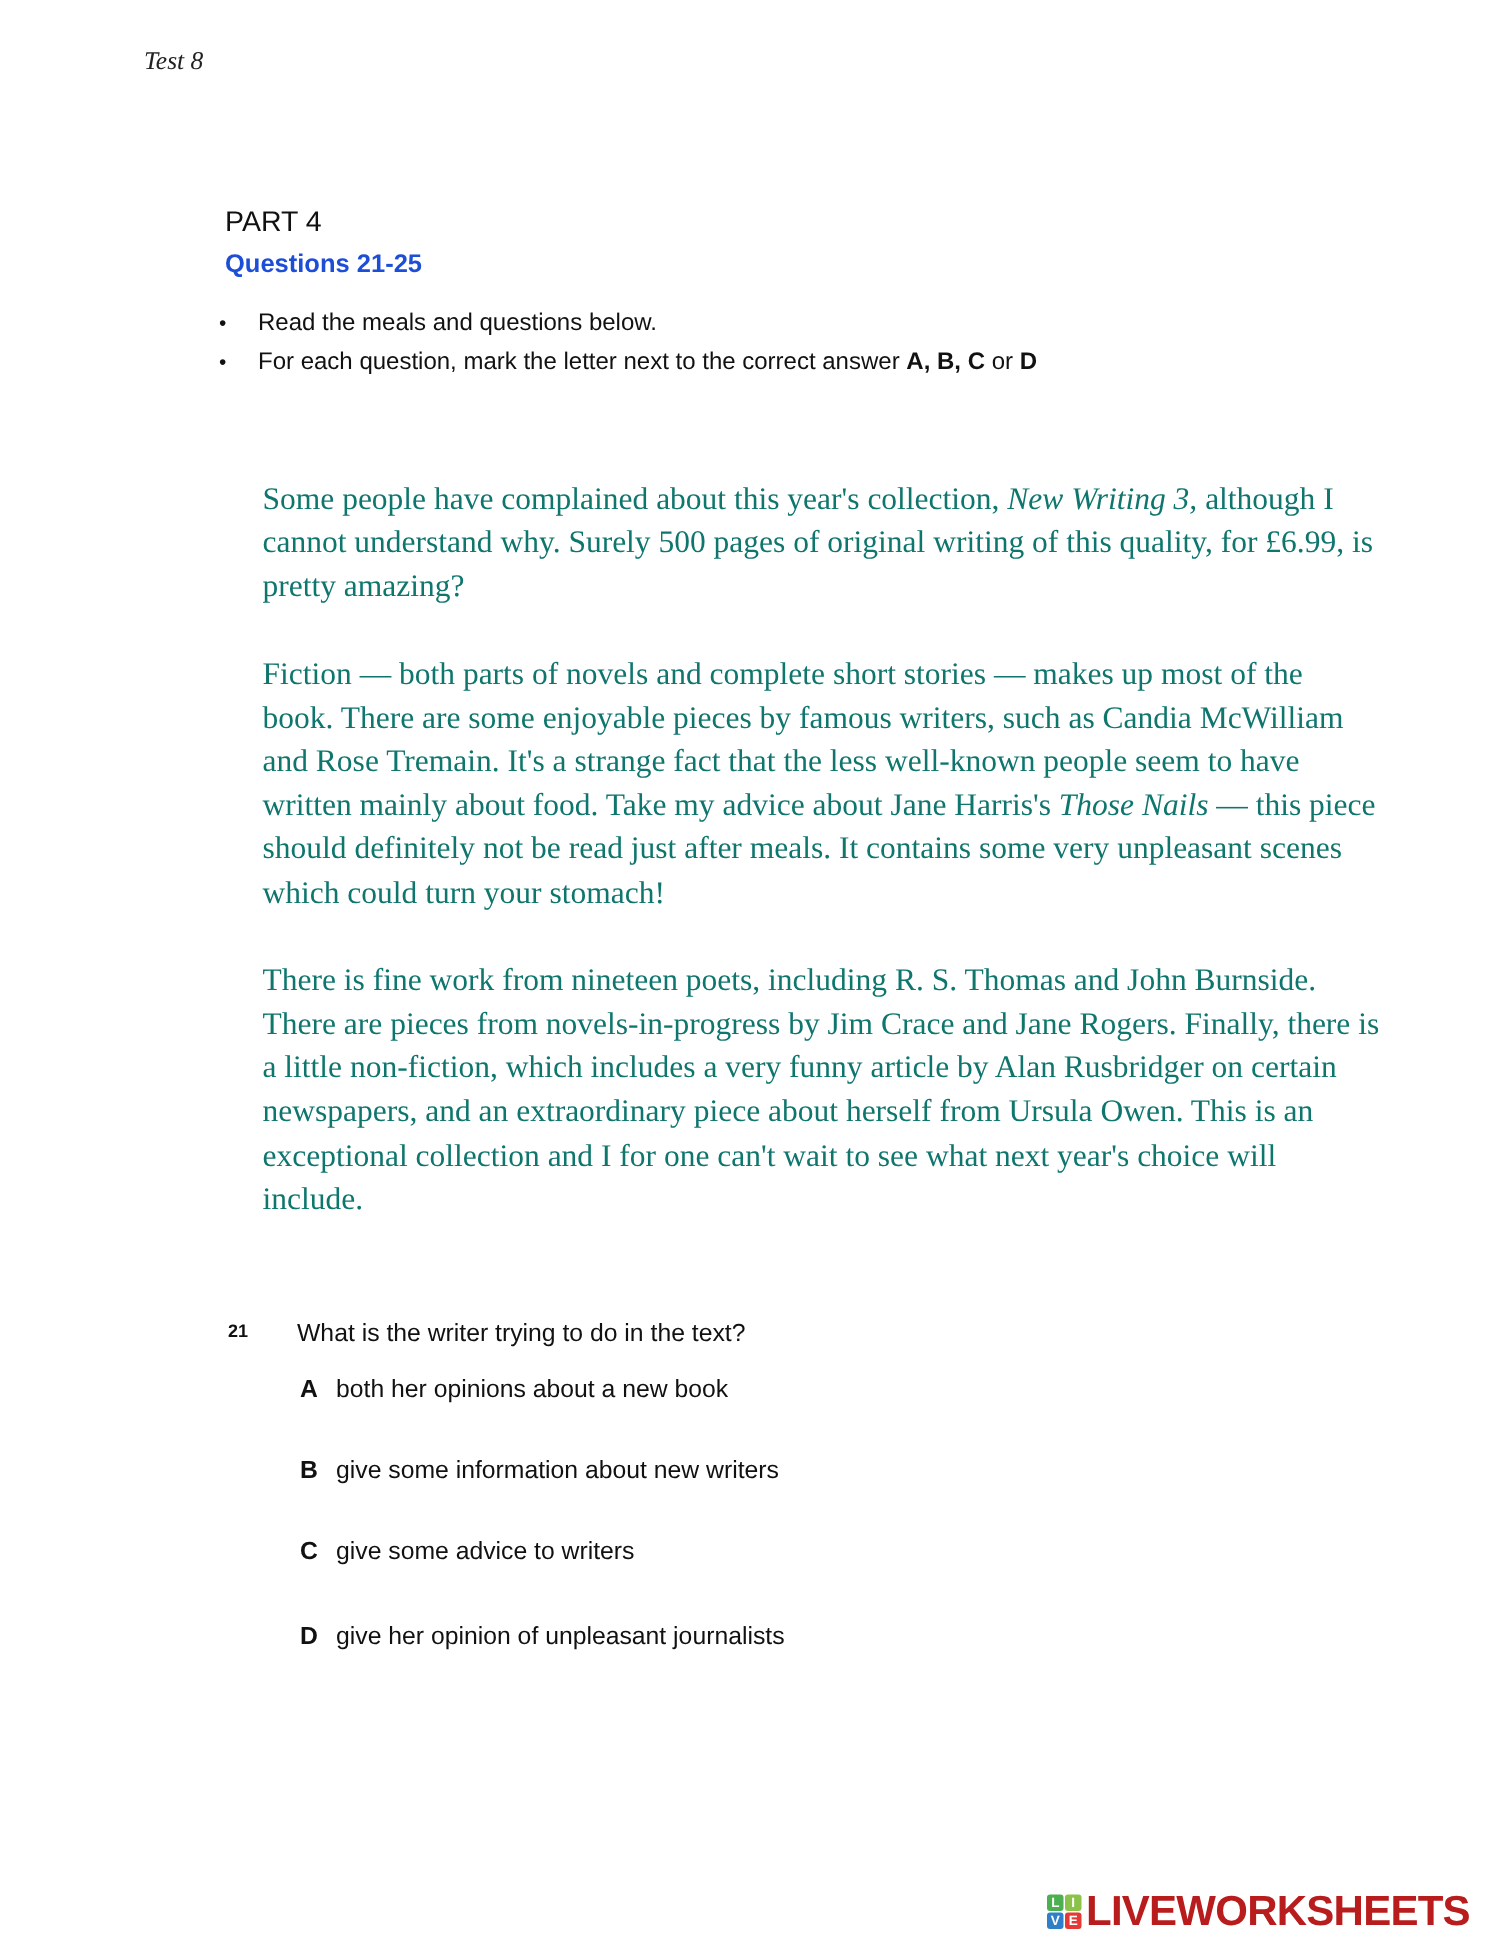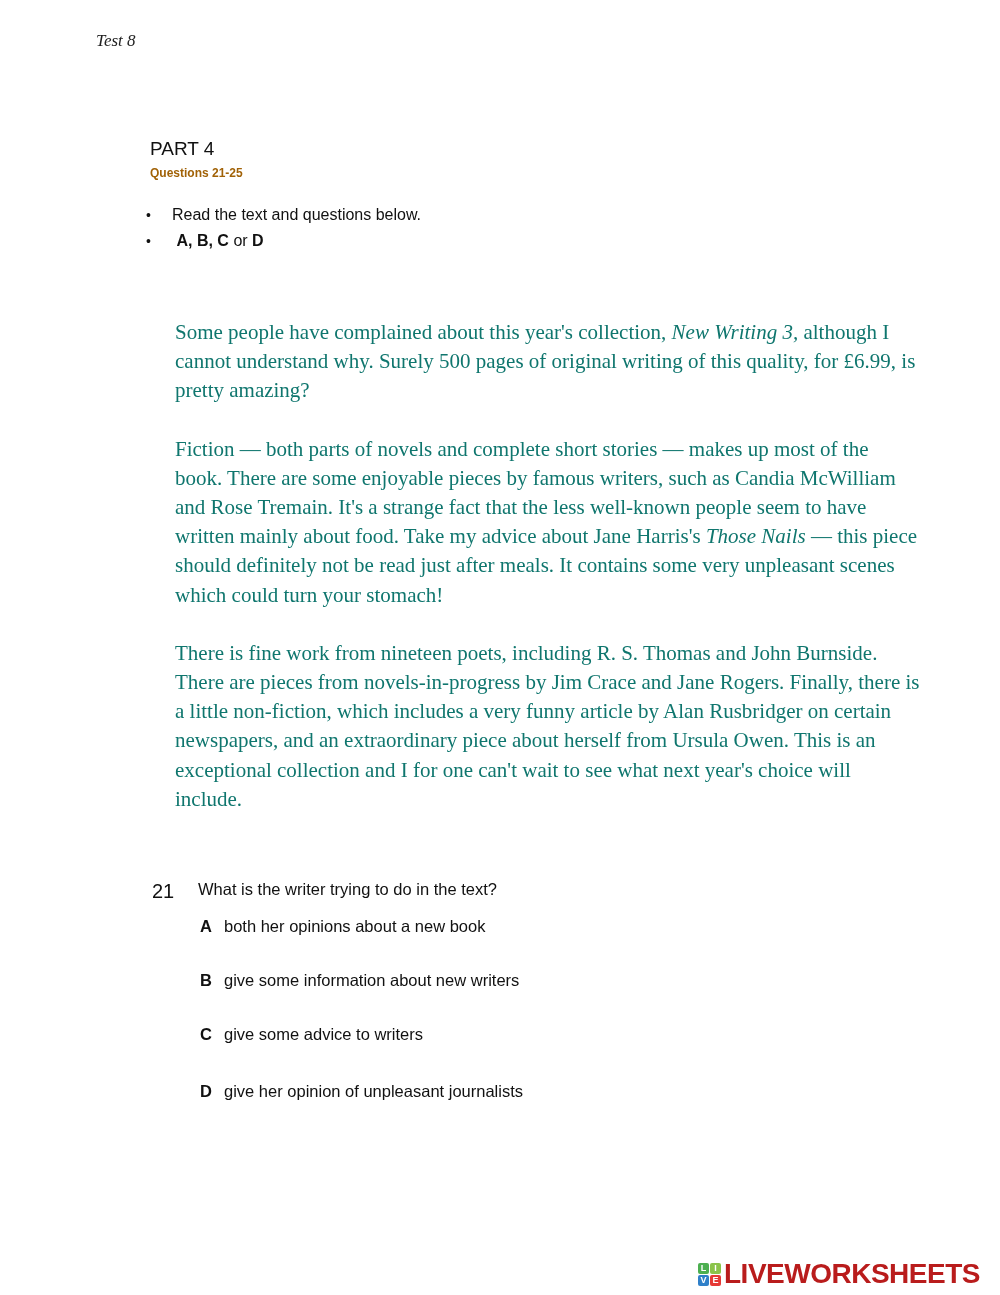--- a/index.html
+++ b/index.html
@@ -32,22 +32,22 @@
       font-size: 19px;
       color: #111;
       margin-top: 16px;
     }
     .questions-range {
       position: absolute;
       left: 150px;
       top: 166px;
       font-family: "Liberation Sans", sans-serif;
       font-weight: bold;
-      font-size: 12px;
-      color: #a16207;
+      font-size: 17px;
+      color: #1d4ed8;
     }
     .instructions {
       position: absolute;
       left: 146px;
       top: 204px;
       margin: 0;
       padding: 0;
       list-style: none;
       font-family: "Liberation Sans", sans-serif;
       font-size: 16px;
@@ -84,22 +84,22 @@
       left: 152px;
       top: 880px;
       font-family: "Liberation Sans", sans-serif;
       font-size: 16.5px;
       color: #111;
     }
     .question .q-num {
       position: absolute;
       left: 0;
       top: 0;
-      font-weight: normal;
-      font-size: 20px;
+      font-weight: bold;
+      font-size: 12px;
       width: 40px;
     }
     .question .q-text {
       position: absolute;
       left: 46px;
       top: 0;
       white-space: nowrap;
     }
     .option {
       position: absolute;
@@ -152,24 +152,25 @@
 
   <div class="header-label">Test 8</div>
 
   <div class="part-title">PART 4</div>
 
   <div class="questions-range">Questions 21-25</div>
 
   <ul class="instructions">
     <li>
       <span class="bullet">•</span>
-      <span>Read the text and questions below.</span>
+      <span>Read the meals and questions below.</span>
     </li>
     <li>
       <span class="bullet">•</span>
+      <span>For each question, mark the letter next to the correct answer </span>
       <span style="white-space:pre">&nbsp;</span>
       <b>A,</b>
       <span style="white-space:pre">&nbsp;</span>
       <b>B,</b>
       <span style="white-space:pre">&nbsp;</span>
       <b>C</b>
       <span style="white-space:pre">&nbsp;</span>
       <span>or</span>
       <span style="white-space:pre">&nbsp;</span>
       <b>D</b>

